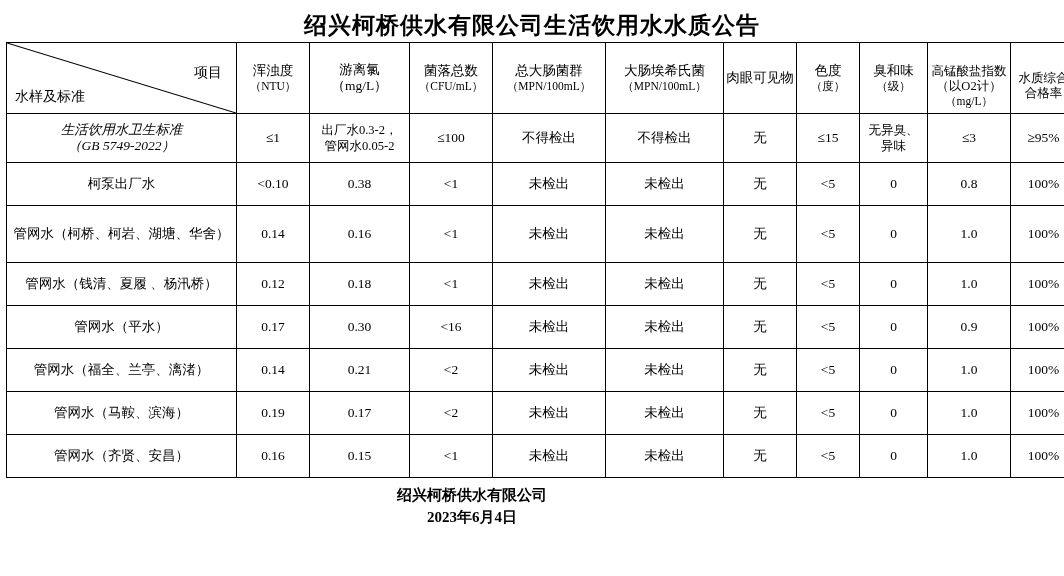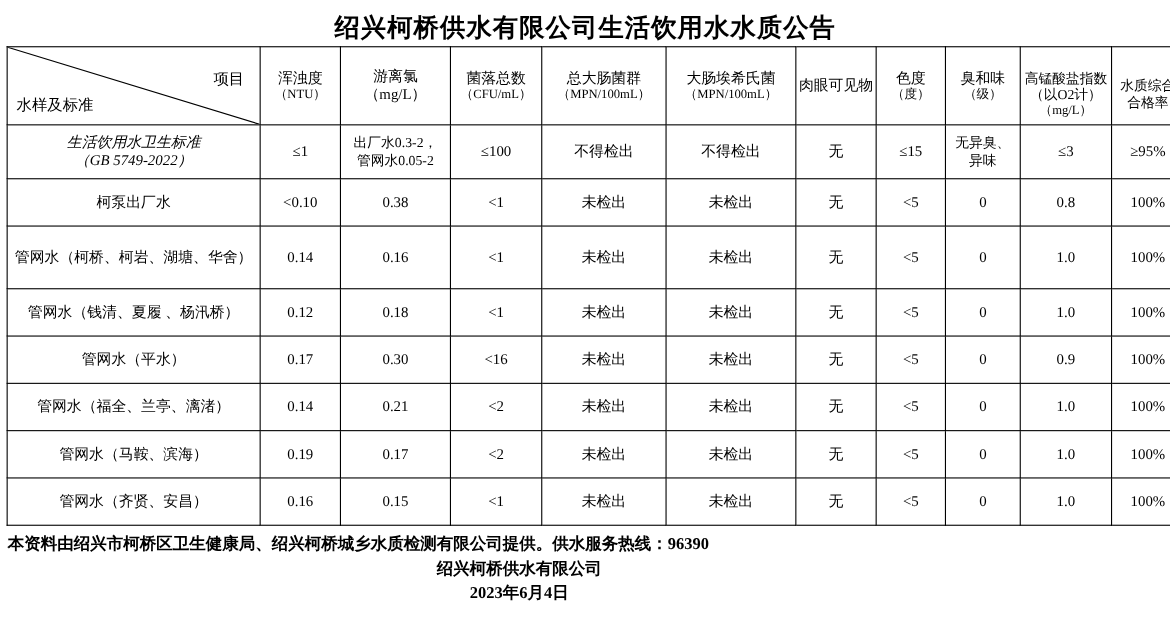--- a/index.html
+++ b/index.html
@@ -319,18 +319,17 @@
         <td>无</td>
         <td>&lt;5</td>
         <td>0</td>
         <td>1.0</td>
         <td>100%</td>
       </tr>
     </tbody>
   </table>
 
   <div class="footer">
-    <div class="note">本资料由绍兴市柯桥区卫生健康局、绍兴柯桥城乡水质检测有限公司提供。供水服务热线：96390</div>
     <div class="sign">绍兴柯桥供水有限公司</div>
     <div class="sign">2023年6月4日</div>
   </div>
 
 </div>
 
 </body></html>

